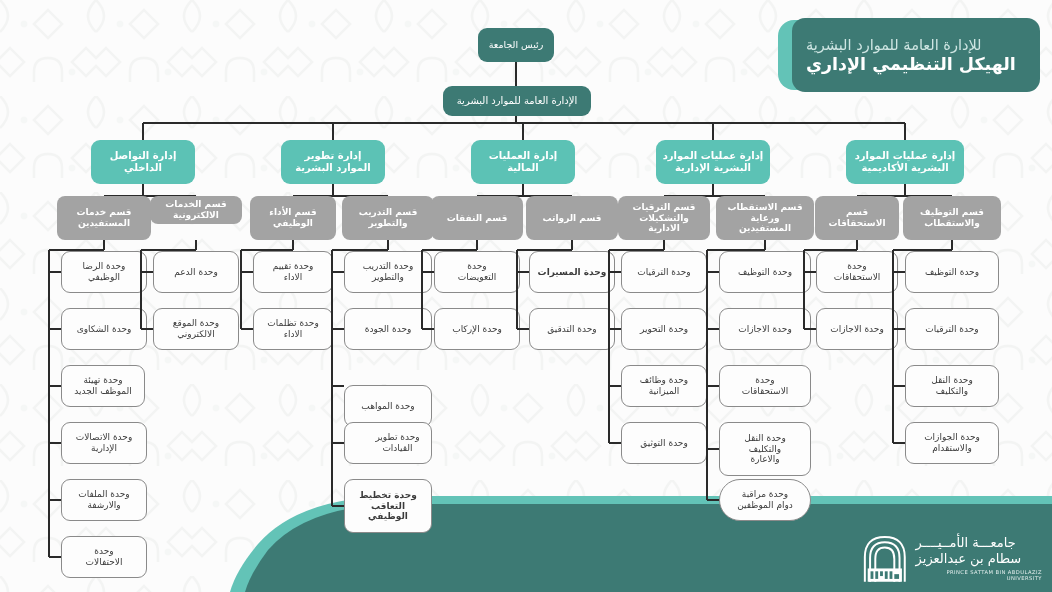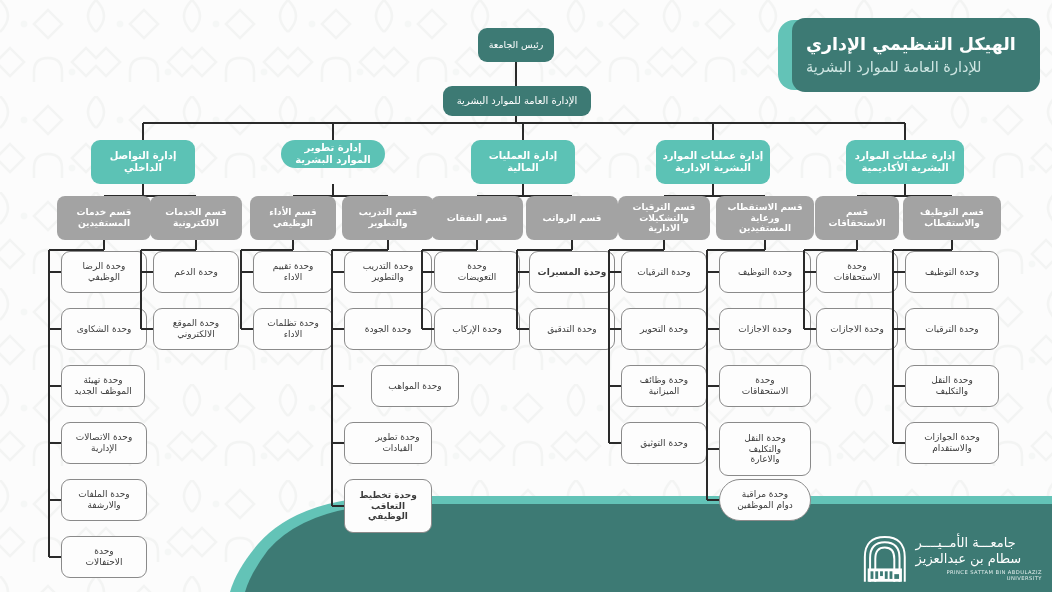--- a/index.html
+++ b/index.html
@@ -185,22 +185,22 @@
   </svg>
 
   <svg id="bottom-wave" viewBox="0 0 1052 110" preserveAspectRatio="none">
     <path d="M1052,110 L1052,14 L400,14 Q300,14 258,62 Q236,88 230,110 Z" fill="#63c3b7"></path>
     <path d="M1052,110 L1052,22 L404,22 Q308,22 268,68 Q250,92 245,110 Z" fill="#3d7a74"></path>
   </svg>
 
   <div id="title-block">
     <div id="title-accent"></div>
     <div id="title-panel">
+      <div id="title-sub">للإدارة العامة للموارد البشرية</div>
       <div id="title-main">الهيكل التنظيمي الإداري</div>
-      <div id="title-sub">للإدارة العامة للموارد البشرية</div>
     </div>
   </div>
 
   <div id="chart-layer">
       <div class="node root" style="left: 478px; top: 28px; width: 76px; height: 34px;">رئيس الجامعة</div>
       <div class="node gm" style="left: 443px; top: 86px; width: 148px; height: 30px;">الإدارة العامة للموارد البشرية</div>
       <div class="conn v" style="left: 515.2px; top: 62px; height: 24px;"></div>
       <div class="conn v" style="left: 515.2px; top: 116px; height: 7px;"></div>
       <div class="conn h" style="left: 143px; top: 122.2px; width: 762px;"></div>
       <div class="node dept" style="left: 91px; top: 140px; width: 104px; height: 44px;">إدارة التواصل
@@ -225,31 +225,31 @@
       <div class="node unit" style="left: 61px; top: 479px; width: 86px; height: 42px;">وحدة الملفات
 والارشفة</div>
       <div class="conn h" style="left: 49px; top: 499.2px; width: 12px;"></div>
       <div class="node unit" style="left: 61px; top: 536px; width: 86px; height: 42px;">وحدة
 الاحتفالات</div>
       <div class="conn h" style="left: 49px; top: 556.2px; width: 12px;"></div>
       <div class="conn v" style="left: 103.2px; top: 240px; height: 10px;"></div>
       <div class="conn h" style="left: 49px; top: 249.2px; width: 55px;"></div>
       <div class="conn v" style="left: 48.2px; top: 250px; height: 307px;"></div>
       <div class="conn v" style="left: 195.2px; top: 196px; height: 0px;"></div>
-      <div class="node section" style="left: 150px; top: 196px; width: 92px; height: 44px;">قسم الخدمات
+      <div class="node section" style="left: 150px; top: 196px; width: 92px; height: 28px;">قسم الخدمات
 الالكترونية</div>
       <div class="node unit" style="left: 153px; top: 251px; width: 86px; height: 42px;">وحدة الدعم</div>
       <div class="conn h" style="left: 141px; top: 271.2px; width: 12px;"></div>
       <div class="node unit" style="left: 153px; top: 308px; width: 86px; height: 42px;">وحدة الموقع
 الالكتروني</div>
       <div class="conn h" style="left: 141px; top: 328.2px; width: 12px;"></div>
       <div class="conn v" style="left: 195.2px; top: 240px; height: 10px;"></div>
       <div class="conn h" style="left: 141px; top: 249.2px; width: 55px;"></div>
       <div class="conn v" style="left: 140.2px; top: 250px; height: 79px;"></div>
-      <div class="node dept" style="left: 281px; top: 140px; width: 104px; height: 28px; border-radius: 19px;">إدارة تطوير
+      <div class="node dept" style="left: 281px; top: 140px; width: 104px; height: 44px;">إدارة تطوير
 الموارد البشرية</div>
       <div class="conn v" style="left: 332.2px; top: 123px; height: 17px;"></div>
       <div class="conn v" style="left: 332.2px; top: 184px; height: 12px;"></div>
       <div class="conn h" style="left: 293px; top: 195.2px; width: 95px;"></div>
       <div class="conn v" style="left: 292.2px; top: 196px; height: 0px;"></div>
       <div class="node section" style="left: 250px; top: 196px; width: 86px; height: 44px;">قسم الأداء
 الوظيفي</div>
       <div class="node unit" style="left: 253px; top: 251px; width: 80px; height: 42px;">وحدة تقييم
 الاداء</div>
       <div class="conn h" style="left: 241px; top: 271.2px; width: 12px;"></div>
@@ -260,21 +260,21 @@
       <div class="conn h" style="left: 241px; top: 249.2px; width: 52px;"></div>
       <div class="conn v" style="left: 240.2px; top: 250px; height: 79px;"></div>
       <div class="conn v" style="left: 387.2px; top: 196px; height: 0px;"></div>
       <div class="node section" style="left: 342px; top: 196px; width: 92px; height: 44px;">قسم التدريب
 والتطوير</div>
       <div class="node unit" style="left: 344px; top: 251px; width: 88px; height: 42px;">وحدة التدريب
 والتطوير</div>
       <div class="conn h" style="left: 332px; top: 271.2px; width: 12px;"></div>
       <div class="node unit" style="left: 344px; top: 308px; width: 88px; height: 42px;">وحدة الجودة</div>
       <div class="conn h" style="left: 332px; top: 328.2px; width: 12px;"></div>
-      <div class="node unit" style="left: 344px; top: 365px; width: 88px; height: 42px; margin-left: 27px;">وحدة المواهب</div>
+      <div class="node unit" style="left: 344px; top: 385px; width: 88px; height: 42px;">وحدة المواهب</div>
       <div class="conn h" style="left: 332px; top: 385.2px; width: 12px;"></div>
       <div class="node unit" style="left: 344px; top: 422px; width: 88px; height: 42px; padding-left: 23px;">وحدة تطوير
 القيادات</div>
       <div class="conn h" style="left: 332px; top: 442.2px; width: 12px;"></div>
       <div class="node unit" style="left: 344px; top: 479px; width: 88px; height: 54px; font-weight: bold;">وحدة تخطيط
 التعاقب
 الوظيفي</div>
       <div class="conn h" style="left: 332px; top: 505.2px; width: 12px;"></div>
       <div class="conn v" style="left: 387.2px; top: 240px; height: 10px;"></div>
       <div class="conn h" style="left: 332px; top: 249.2px; width: 56px;"></div>

